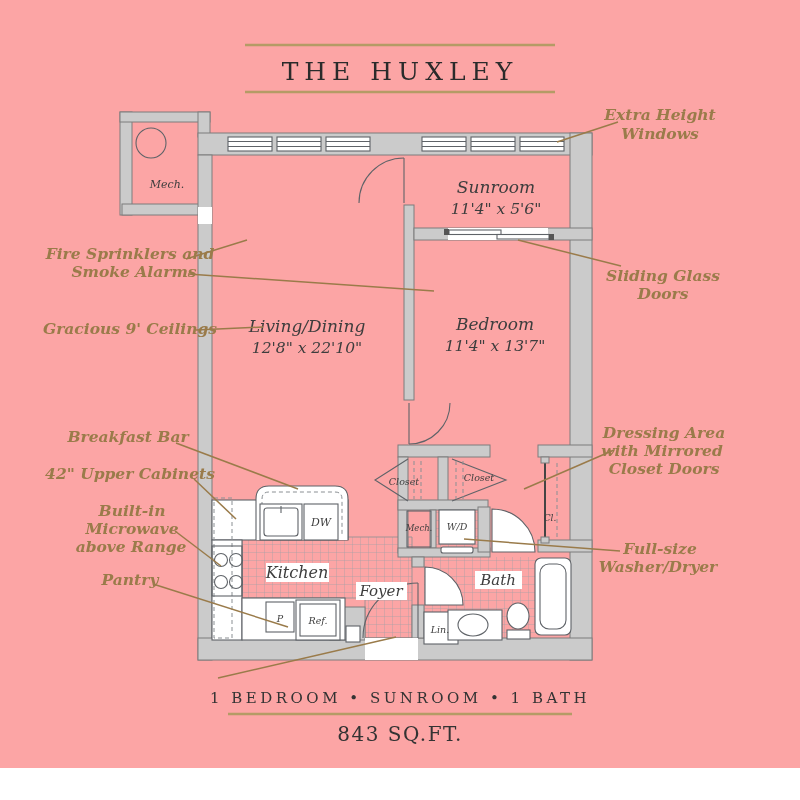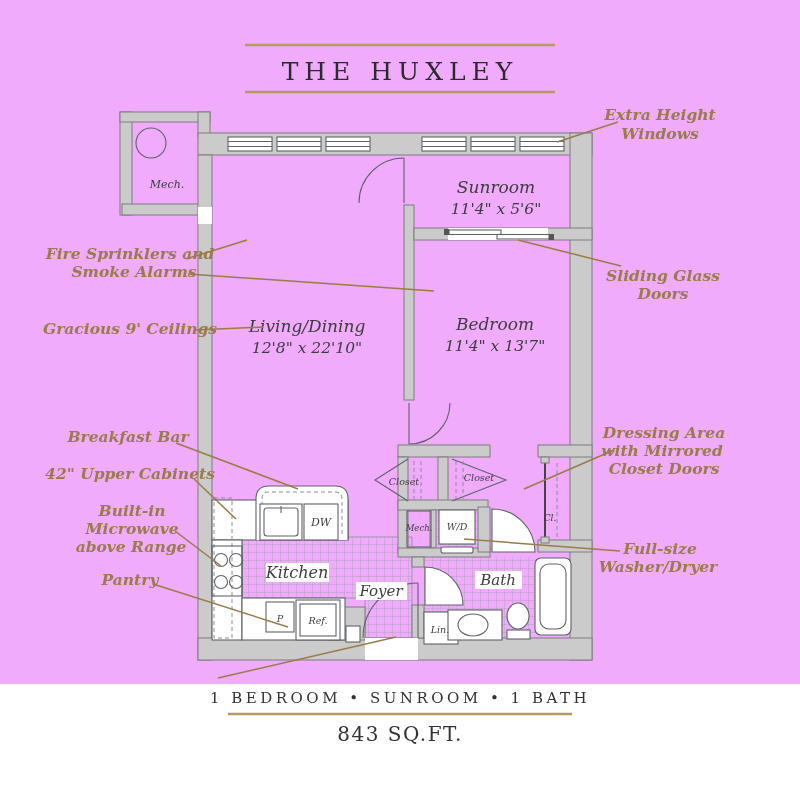--- a/index.html
+++ b/index.html
@@ -1,16 +1,16 @@
 <!DOCTYPE html>
 <html><head>
 <meta charset="utf-8">
 <style>
   html,body{margin:0;padding:0;background:#ffffff;width:800px;height:800px;overflow:hidden}
-  .stage{position:relative;width:800px;height:684px;background:#f0abfc}
+  .stage{position:relative;width:800px;height:768px;background:#fca5a5}
   svg{display:block}
   .wall{fill:#cbcbcb;stroke:#7d7d7d;stroke-width:1}
   .cut{fill:#ffffff;stroke:none}
   .fix{fill:#ffffff;stroke:#5f6368;stroke-width:1.1}
   .thin{fill:none;stroke:#5f6368;stroke-width:1.1}
   .arc{fill:none;stroke:#5f6368;stroke-width:1.1}
   .door{fill:#ffffff;stroke:#5f6368;stroke-width:1.1}
   .dash{fill:none;stroke:#8a8f93;stroke-width:1;stroke-dasharray:4 3}
   .lead{stroke:#9a7b4a;stroke-width:1.5;fill:none}
   .rule{stroke:#b49b66;stroke-width:2.4}

